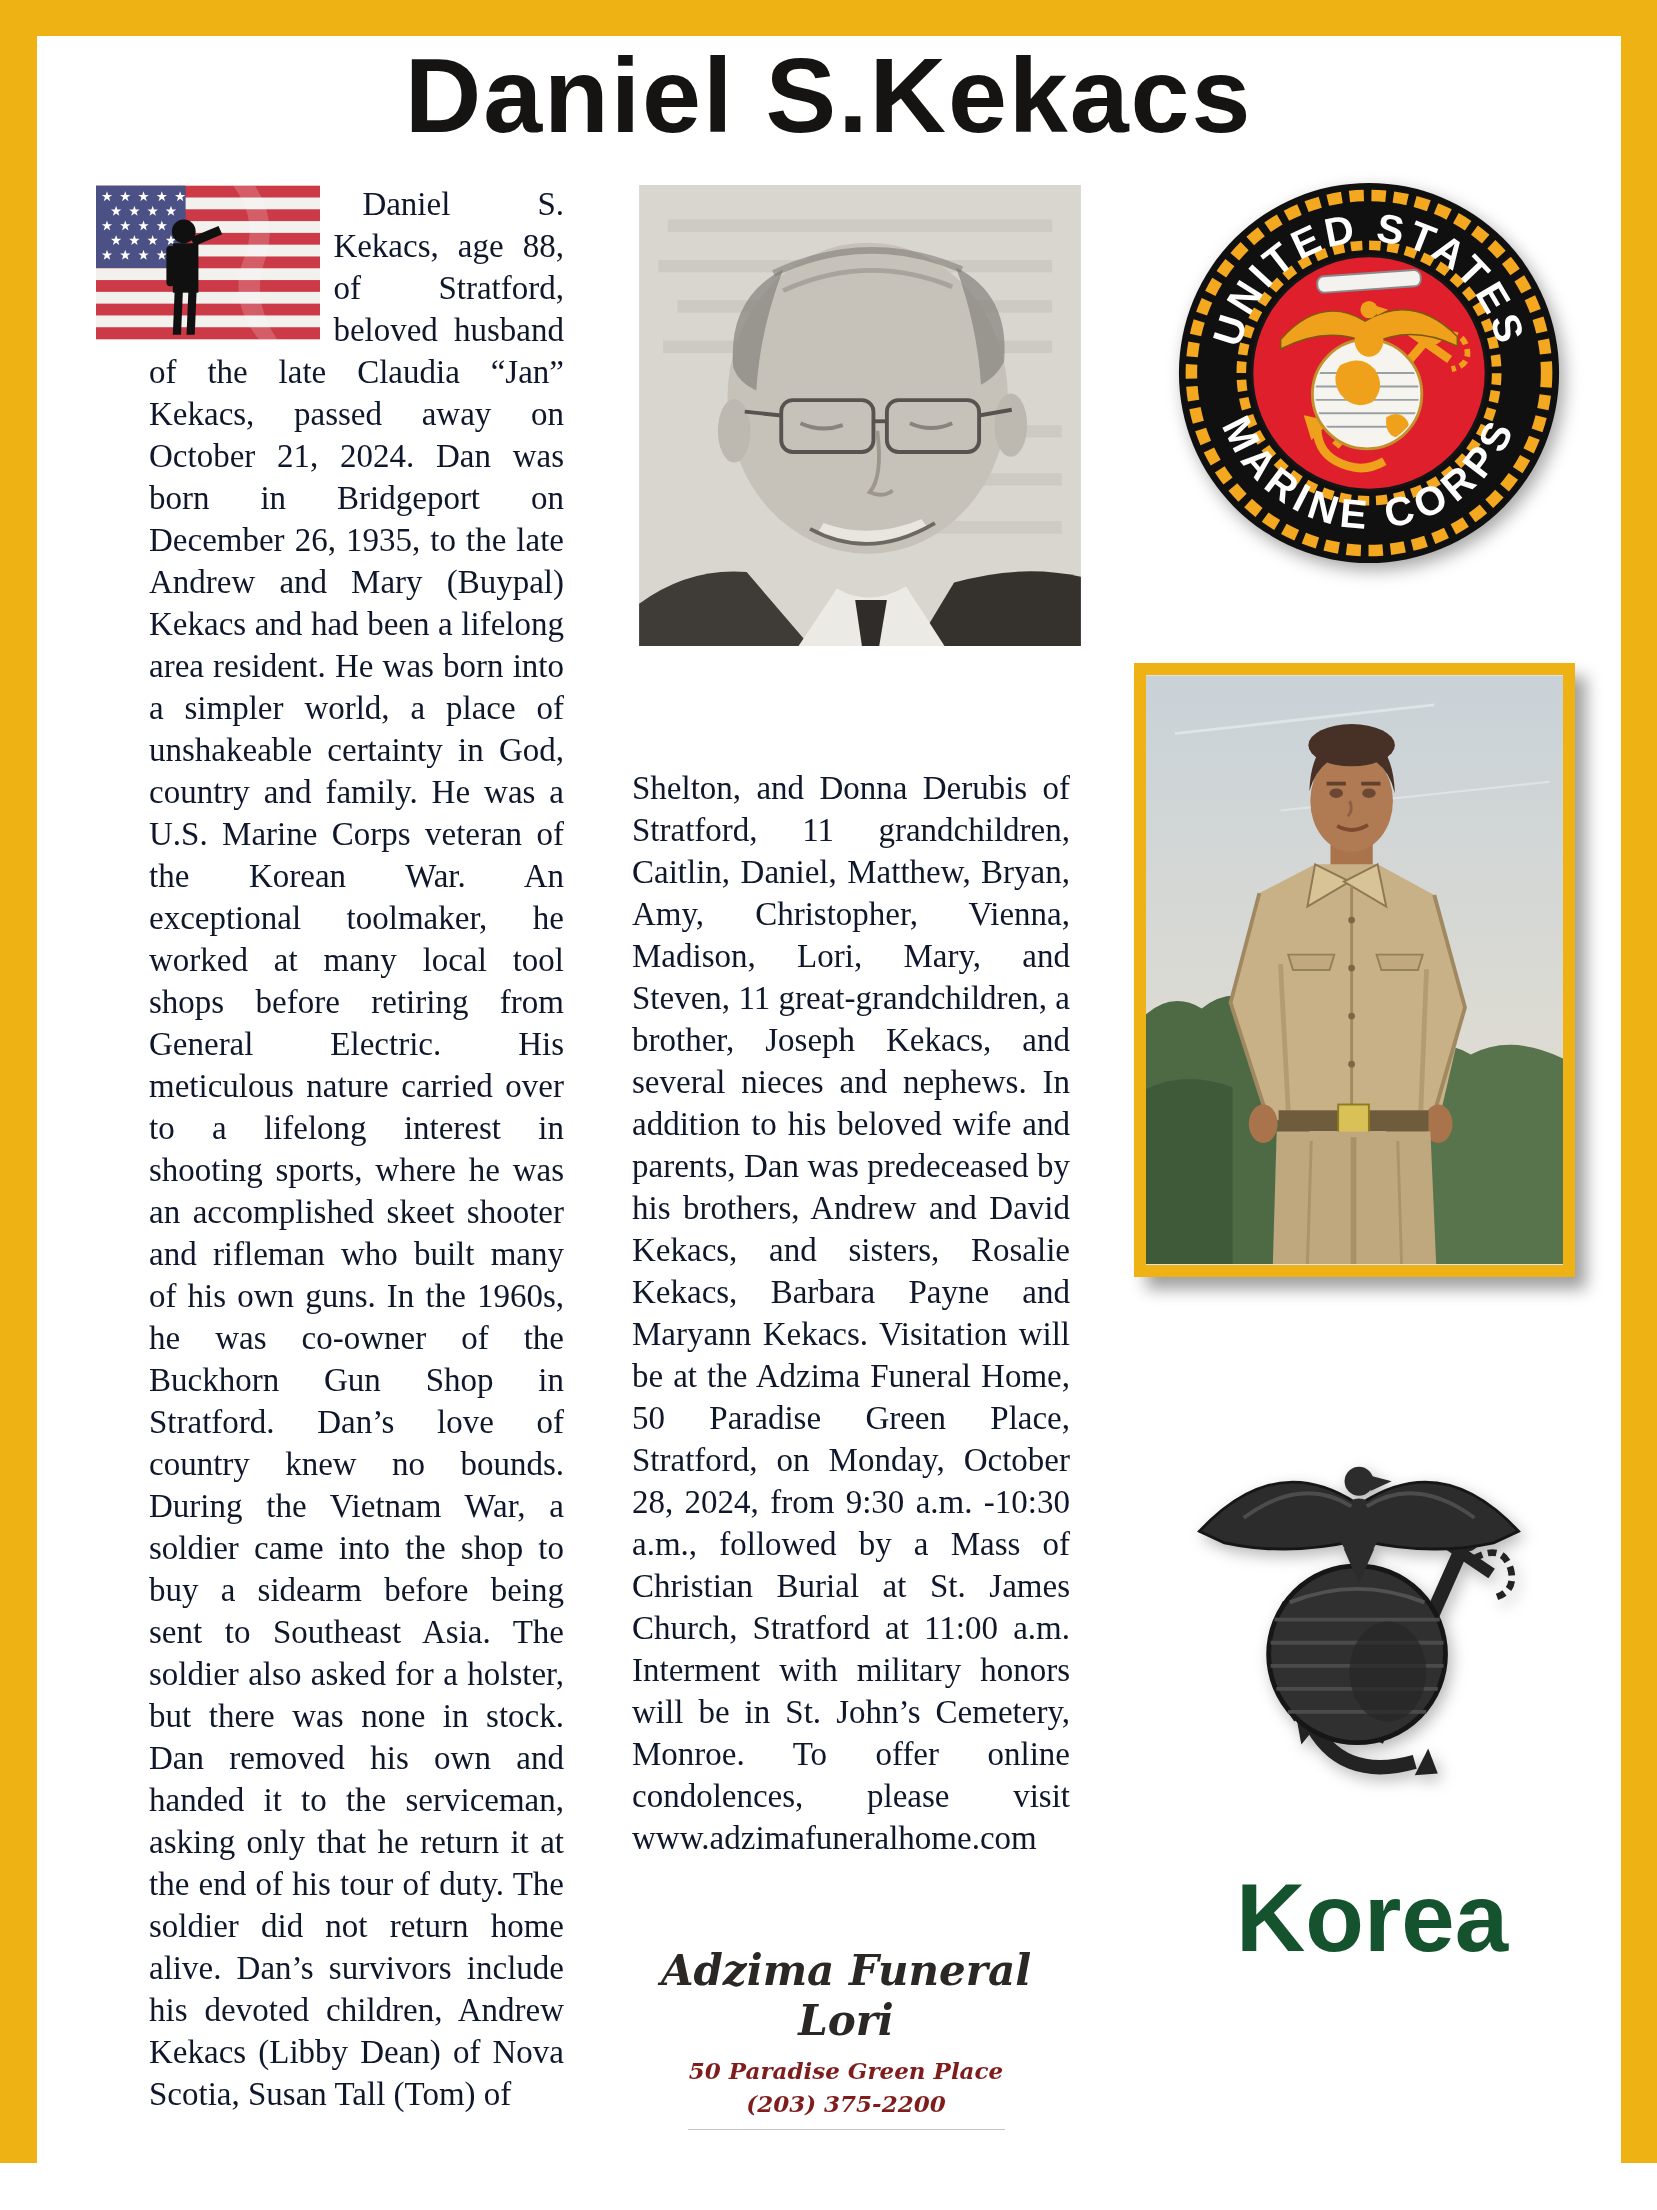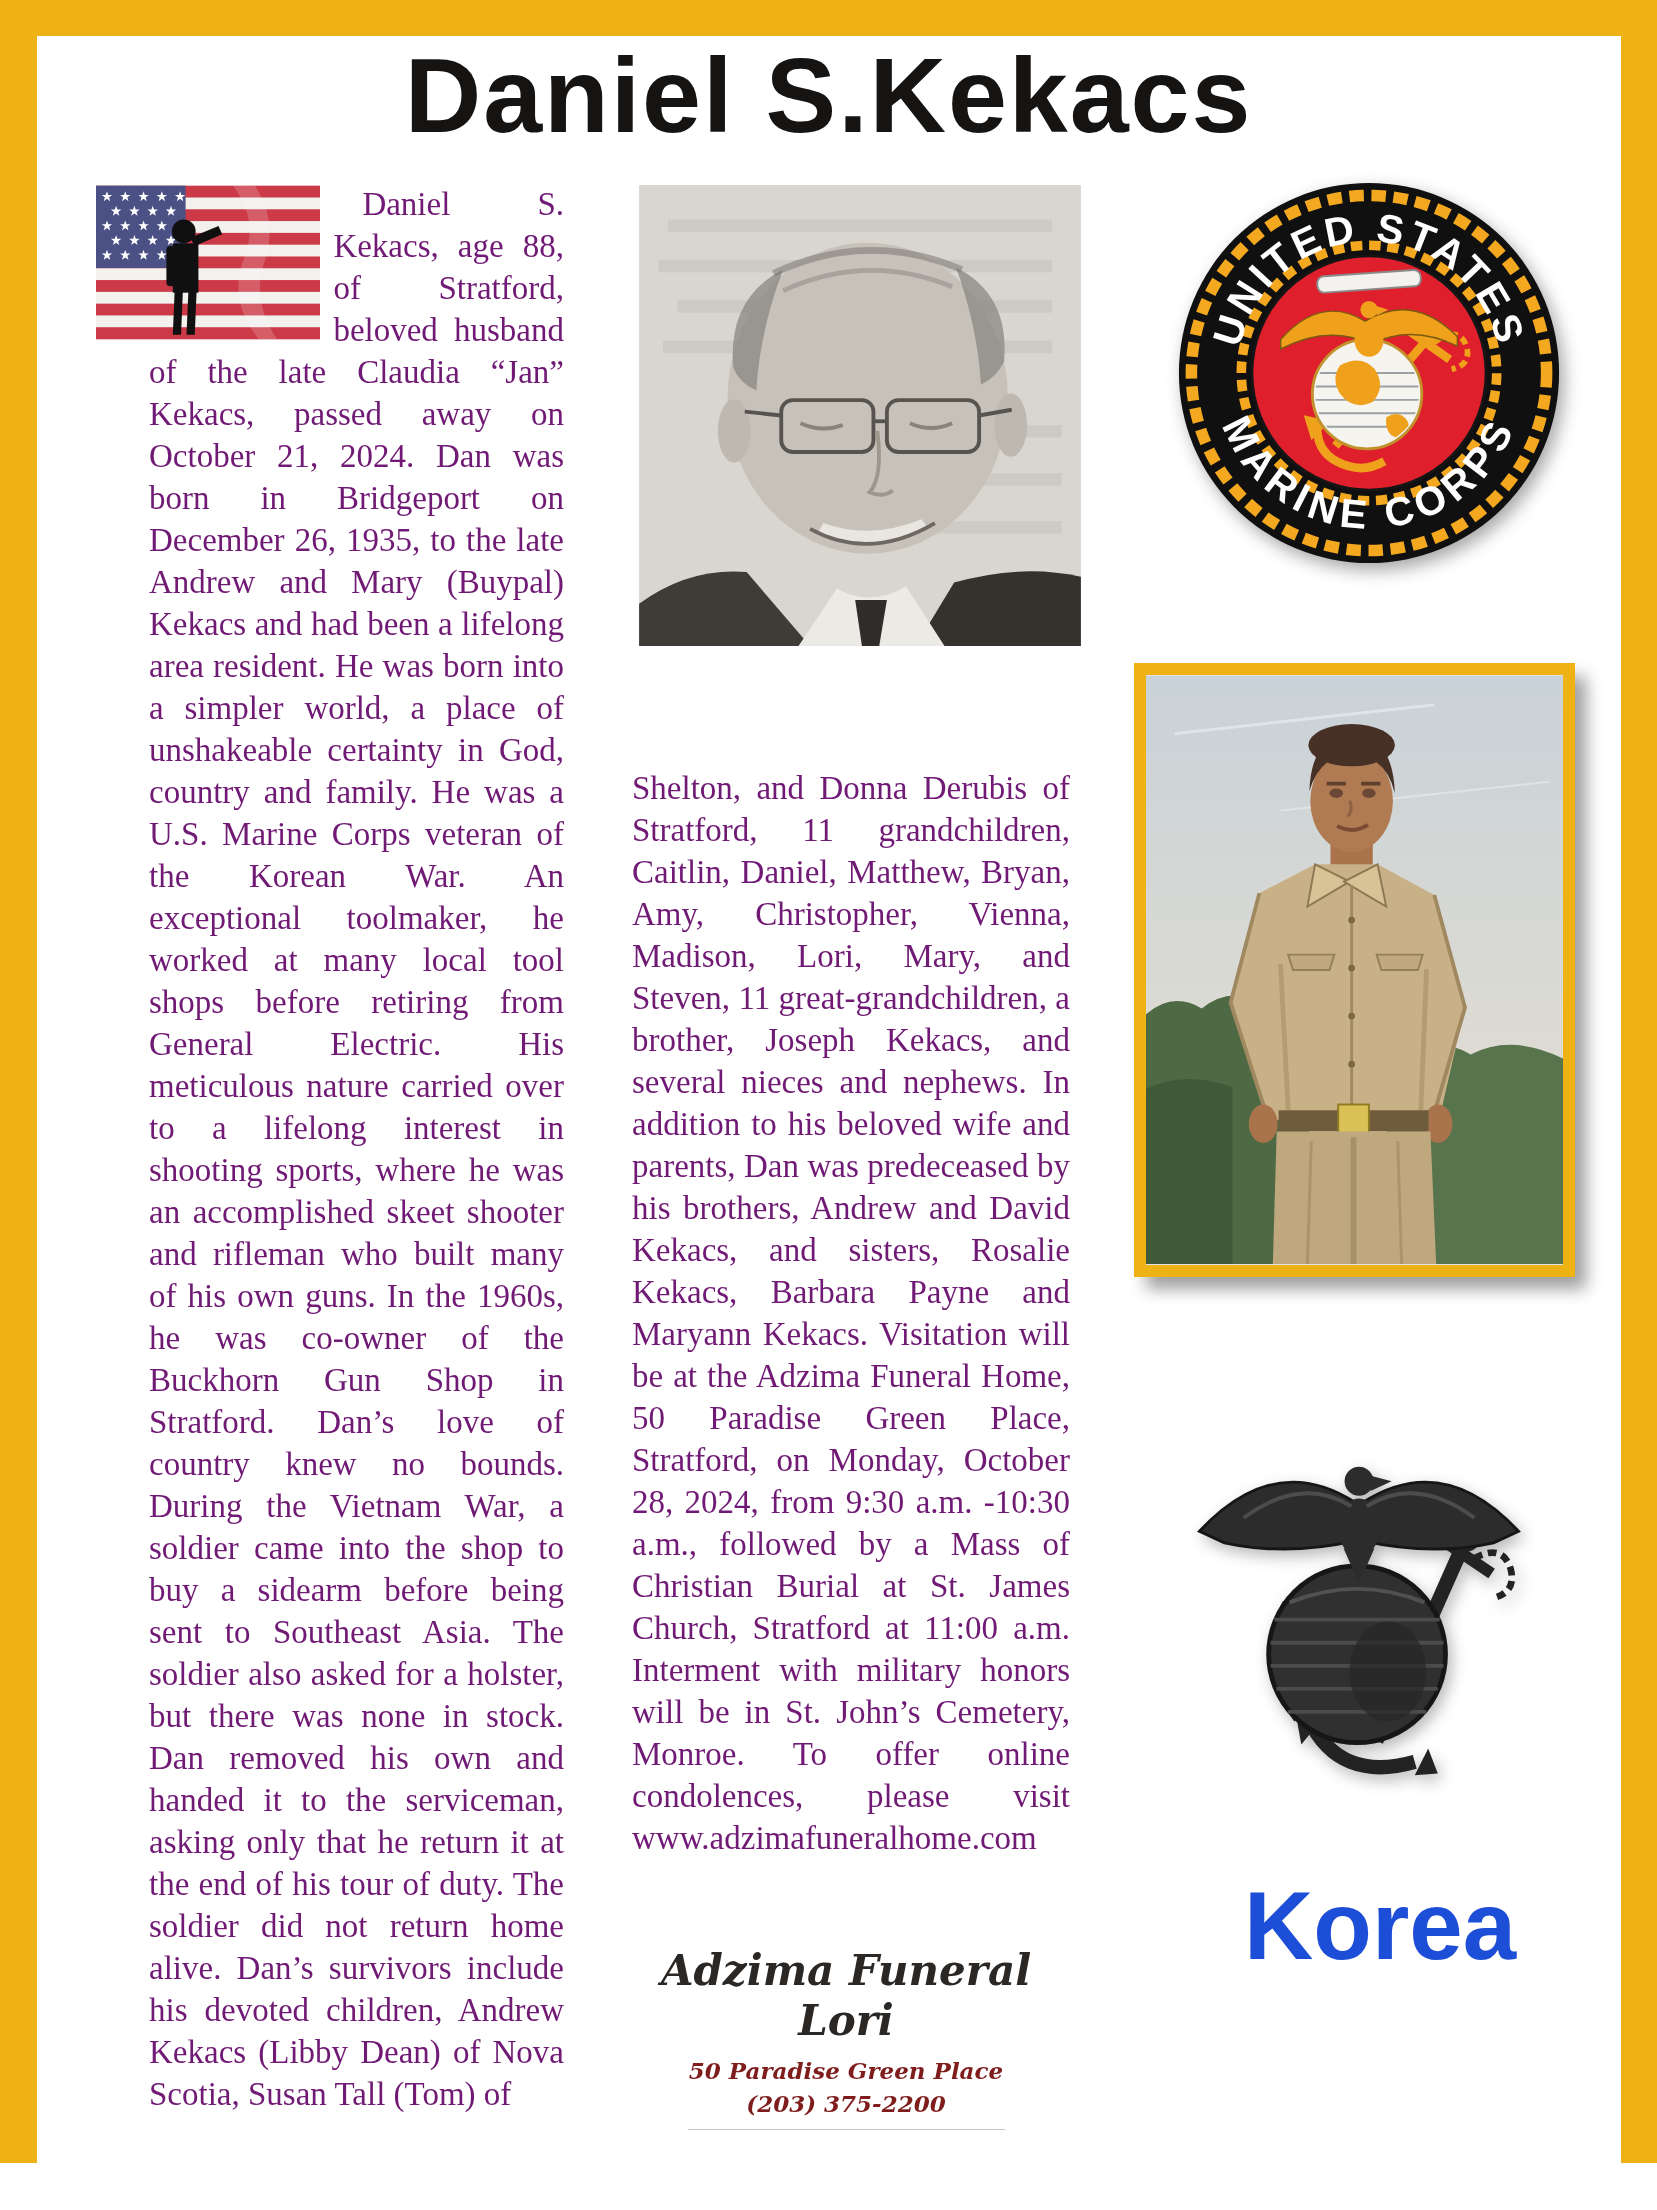--- a/index.html
+++ b/index.html
@@ -22,21 +22,21 @@
     font-size:106px;
     letter-spacing:1.9px;
     color:#161412;
     margin:0;
   }
   .obit-col{
     position:absolute;
     text-align:justify;
     font-size:33px;
     line-height:42px;
-    color:#701a75;
+    color:#0f172a;
   }
   .obit-col p{margin:0;}
   .col1{left:149px;top:183px;width:415px;}
   .col1 p{text-indent:29px;}
   .col2{left:632px;top:767px;width:438px;}
   .flag-float{
     float:left;
     width:224px;height:159px;
     margin:0 13.4px 7.7px -53px;
   }
@@ -77,21 +77,21 @@
   }
   .veteran-photo svg{display:block;width:100%;height:100%;}
   .ega{
     position:absolute;left:1186px;top:1414px;width:346px;height:407px;
     filter:drop-shadow(4.8px 6.7px 7.7px rgba(0,0,0,0.28));
   }
   .korea{
     position:absolute;left:1232px;top:1866px;
     font-family:"Liberation Sans", sans-serif;
     font-weight:bold;font-size:96px;line-height:96px;
-    color:#1d4ed8;margin:12px;
+    color:#14532d;margin:4px;
   }
   .seal-arc-text{
     font-family:"Liberation Sans", sans-serif;
     font-weight:bold;font-size:42px;
     fill:#ffffff;
   }
   .seal-arc-top{letter-spacing:4px;}
   .seal-arc-bot{letter-spacing:6px;}
 </style>
 </head>

